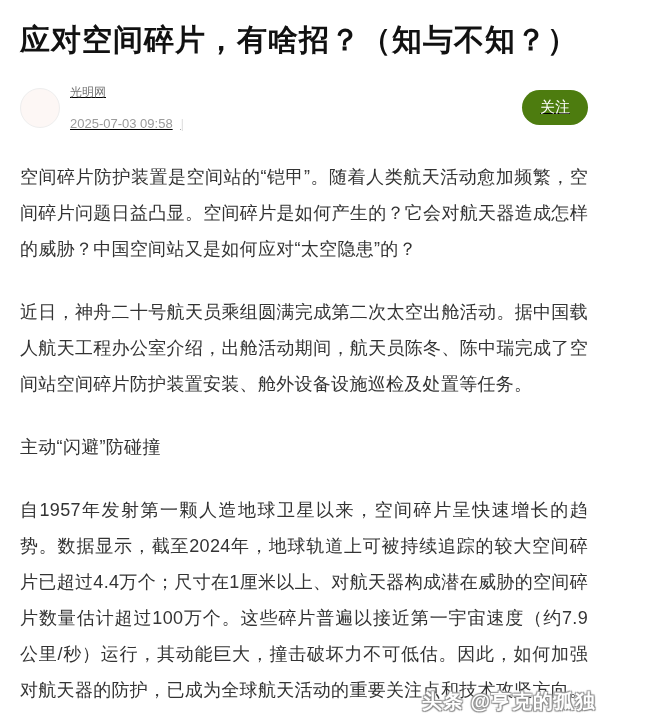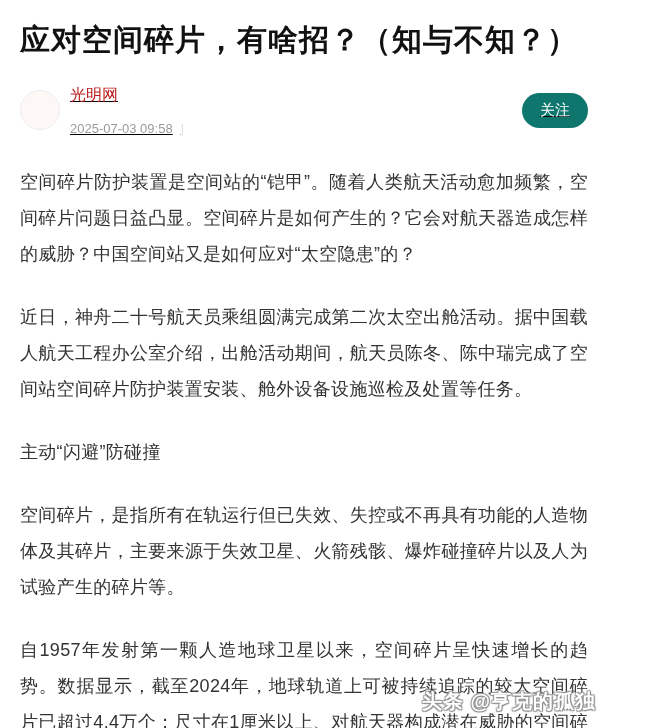--- a/index.html
+++ b/index.html
@@ -52,41 +52,41 @@
   }
   .avatar .logo-url {
     font-size: 10px;
     color: #b8736b;
     line-height: 1.2;
     letter-spacing: 0.5px;
     margin-top: 44px;
   }
   .source-info { margin-left: 10px; flex: 1; }
   .source-name {
-    font-size: 16px;
-    color: #b91c1c;
+    font-size: 12px;
+    color: #737373;
     font-weight: 500;
     line-height: 1.3;
     cursor: pointer;
   }
   .source-meta {
     display: flex;
     align-items: center;
     margin-top: 16px;
     font-size: 13px;
     color: #9b9b9b;
   }
   .meta-divider {
     color: #dddddd;
     margin: 0 8px;
     font-size: 12px;
   }
   .follow-btn {
     border: none;
-    background: #0f766e;
+    background: #4d7c0f;
     color: #ffffff;
     font-size: 15px;
     padding: 8px 18px;
     border-radius: 19px;
     cursor: pointer;
     flex-shrink: 0;
     font-family: inherit;
   }
   .article-body { }
   .article-body p.para {
@@ -129,19 +129,18 @@
         <span class="meta-divider">|</span>
       </div>
     </div>
     <button class="follow-btn">关注</button>
   </div>
 
   <div class="article-body">
       <p class="para">空间碎片防护装置是空间站的“铠甲”。随着人类航天活动愈加频繁，空间碎片问题日益凸显。空间碎片是如何产生的？它会对航天器造成怎样的威胁？中国空间站又是如何应对“太空隐患”的？</p>
       <p class="para">近日，神舟二十号航天员乘组圆满完成第二次太空出舱活动。据中国载人航天工程办公室介绍，出舱活动期间，航天员陈冬、陈中瑞完成了空间站空间碎片防护装置安装、舱外设备设施巡检及处置等任务。</p>
       <p class="para">主动“闪避”防碰撞</p>
-      <p class="para">空间碎片，是指所有在轨运行但已失效、失控或不再具有功能的人造物体及其碎片，主要来源于失效卫星、火箭残骸、爆炸碰撞碎片以及人为试验产生的碎片等。</p>
       <p class="para">自1957年发射第一颗人造地球卫星以来，空间碎片呈快速增长的趋势。数据显示，截至2024年，地球轨道上可被持续追踪的较大空间碎片已超过4.4万个；尺寸在1厘米以上、对航天器构成潜在威胁的空间碎片数量估计超过100万个。这些碎片普遍以接近第一宇宙速度（约7.9公里/秒）运行，其动能巨大，撞击破坏力不可低估。因此，如何加强对航天器的防护，已成为全球航天活动的重要关注点和技术攻坚方向。</p>
     </div>
 
   <div class="watermark">头条 @亨克的孤独</div>
 
 </div>
 
 </body></html>

